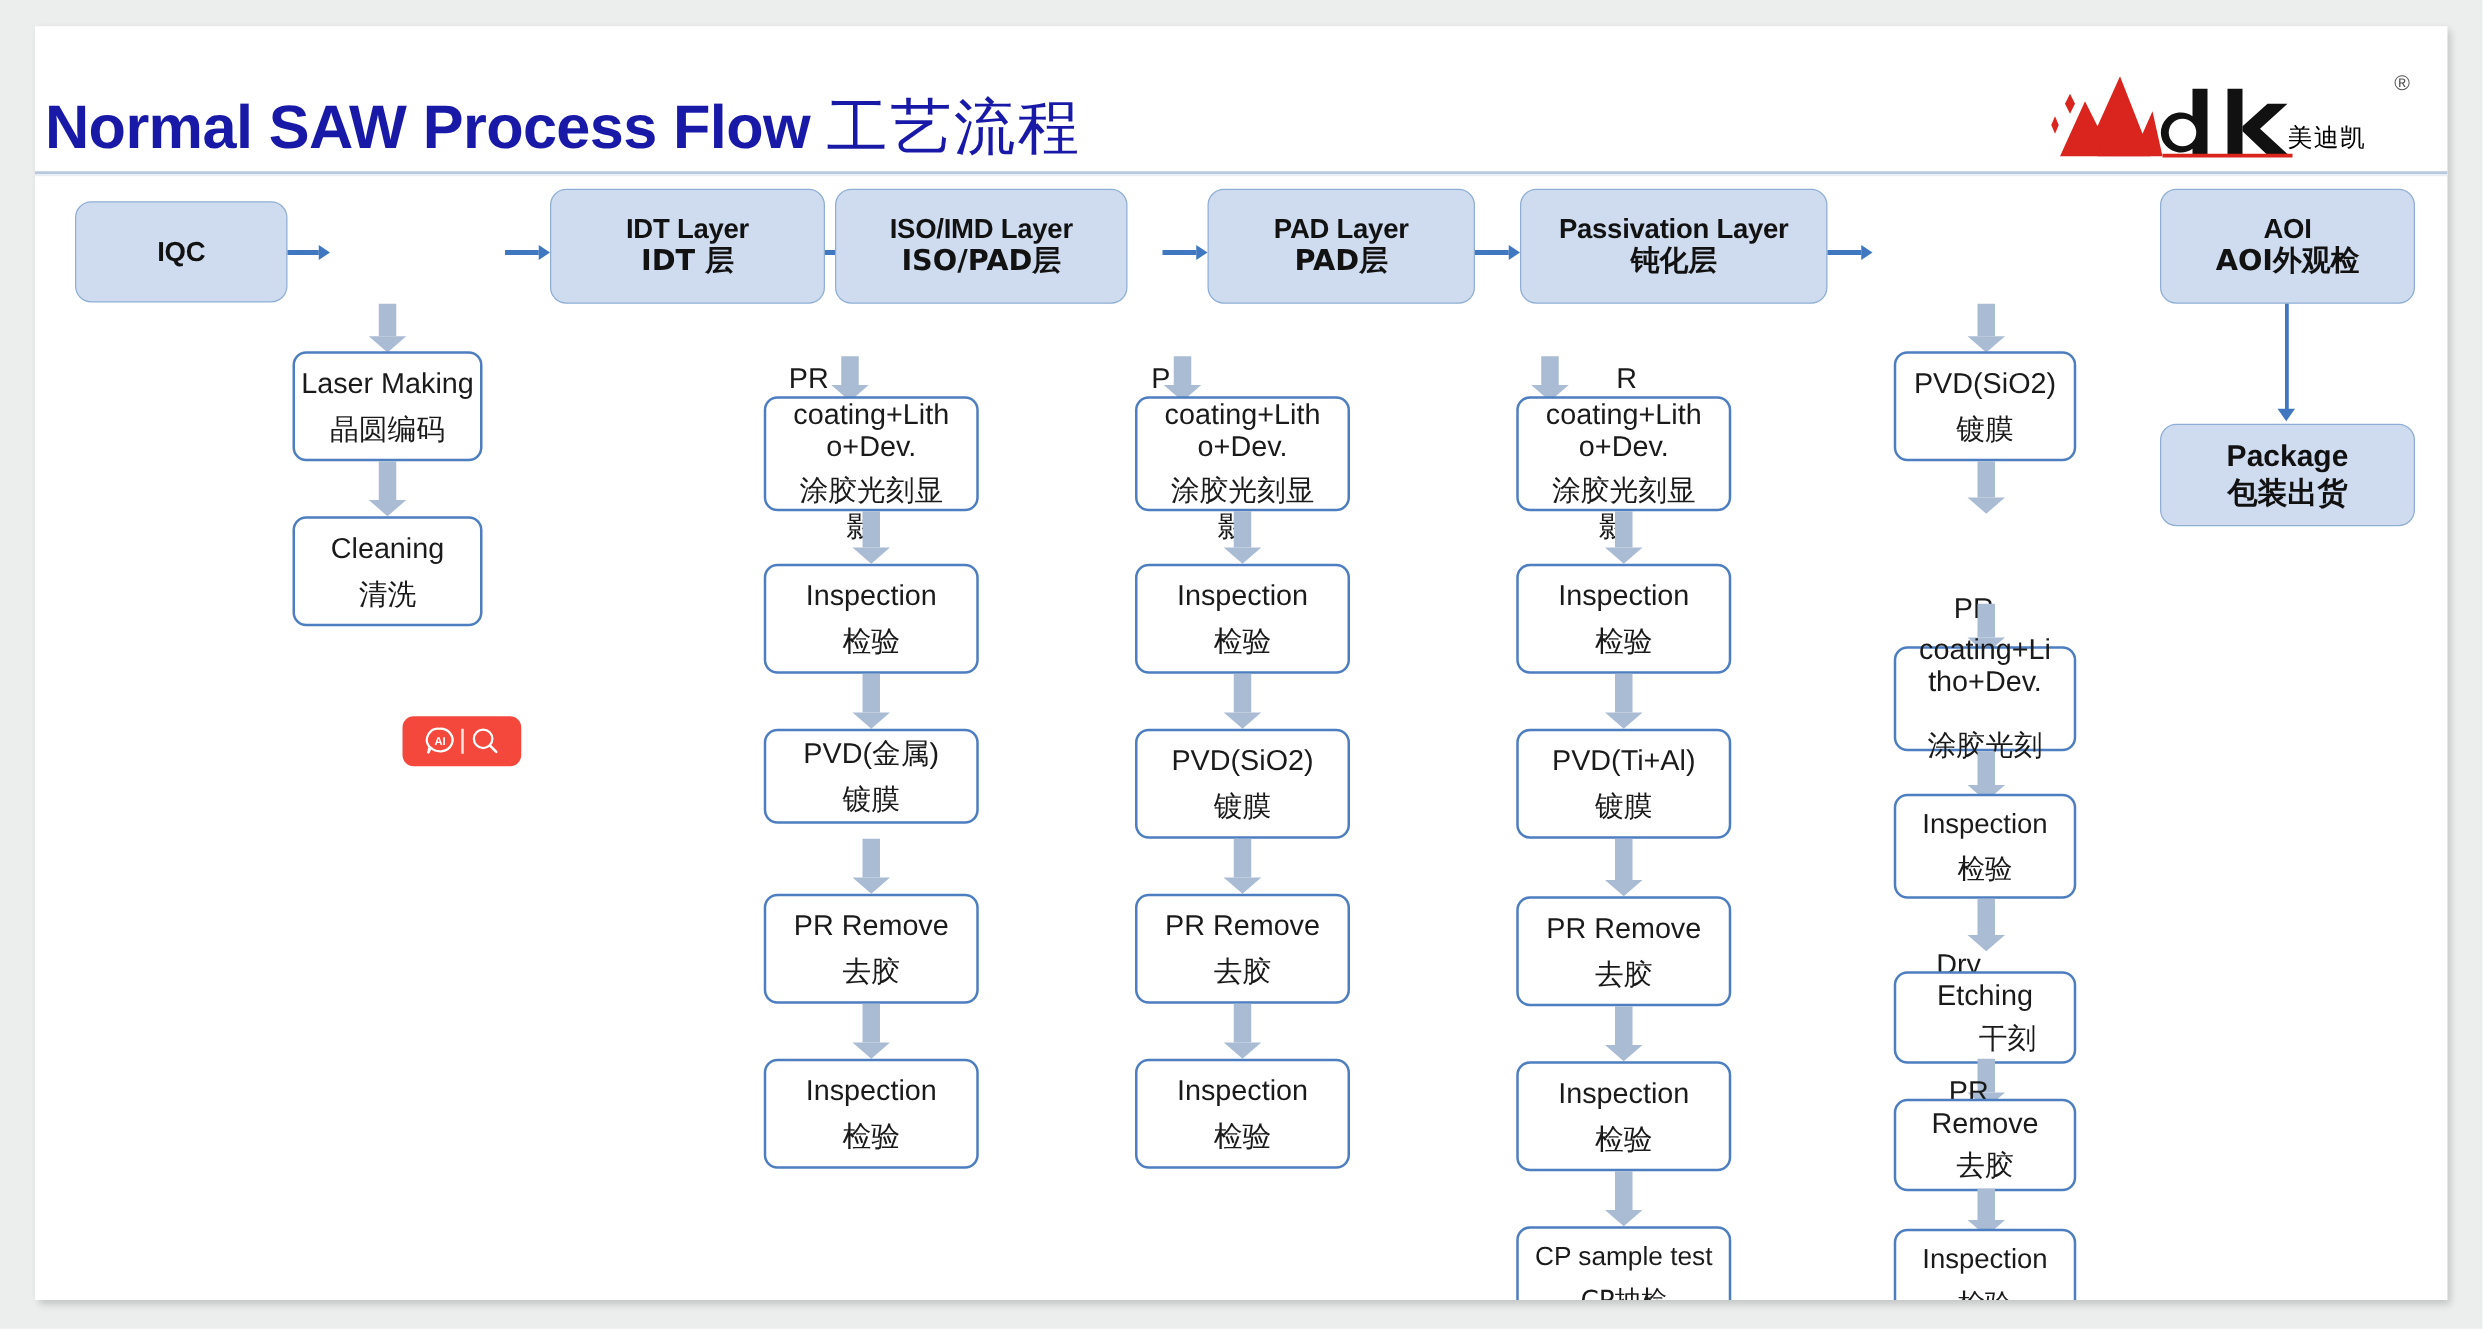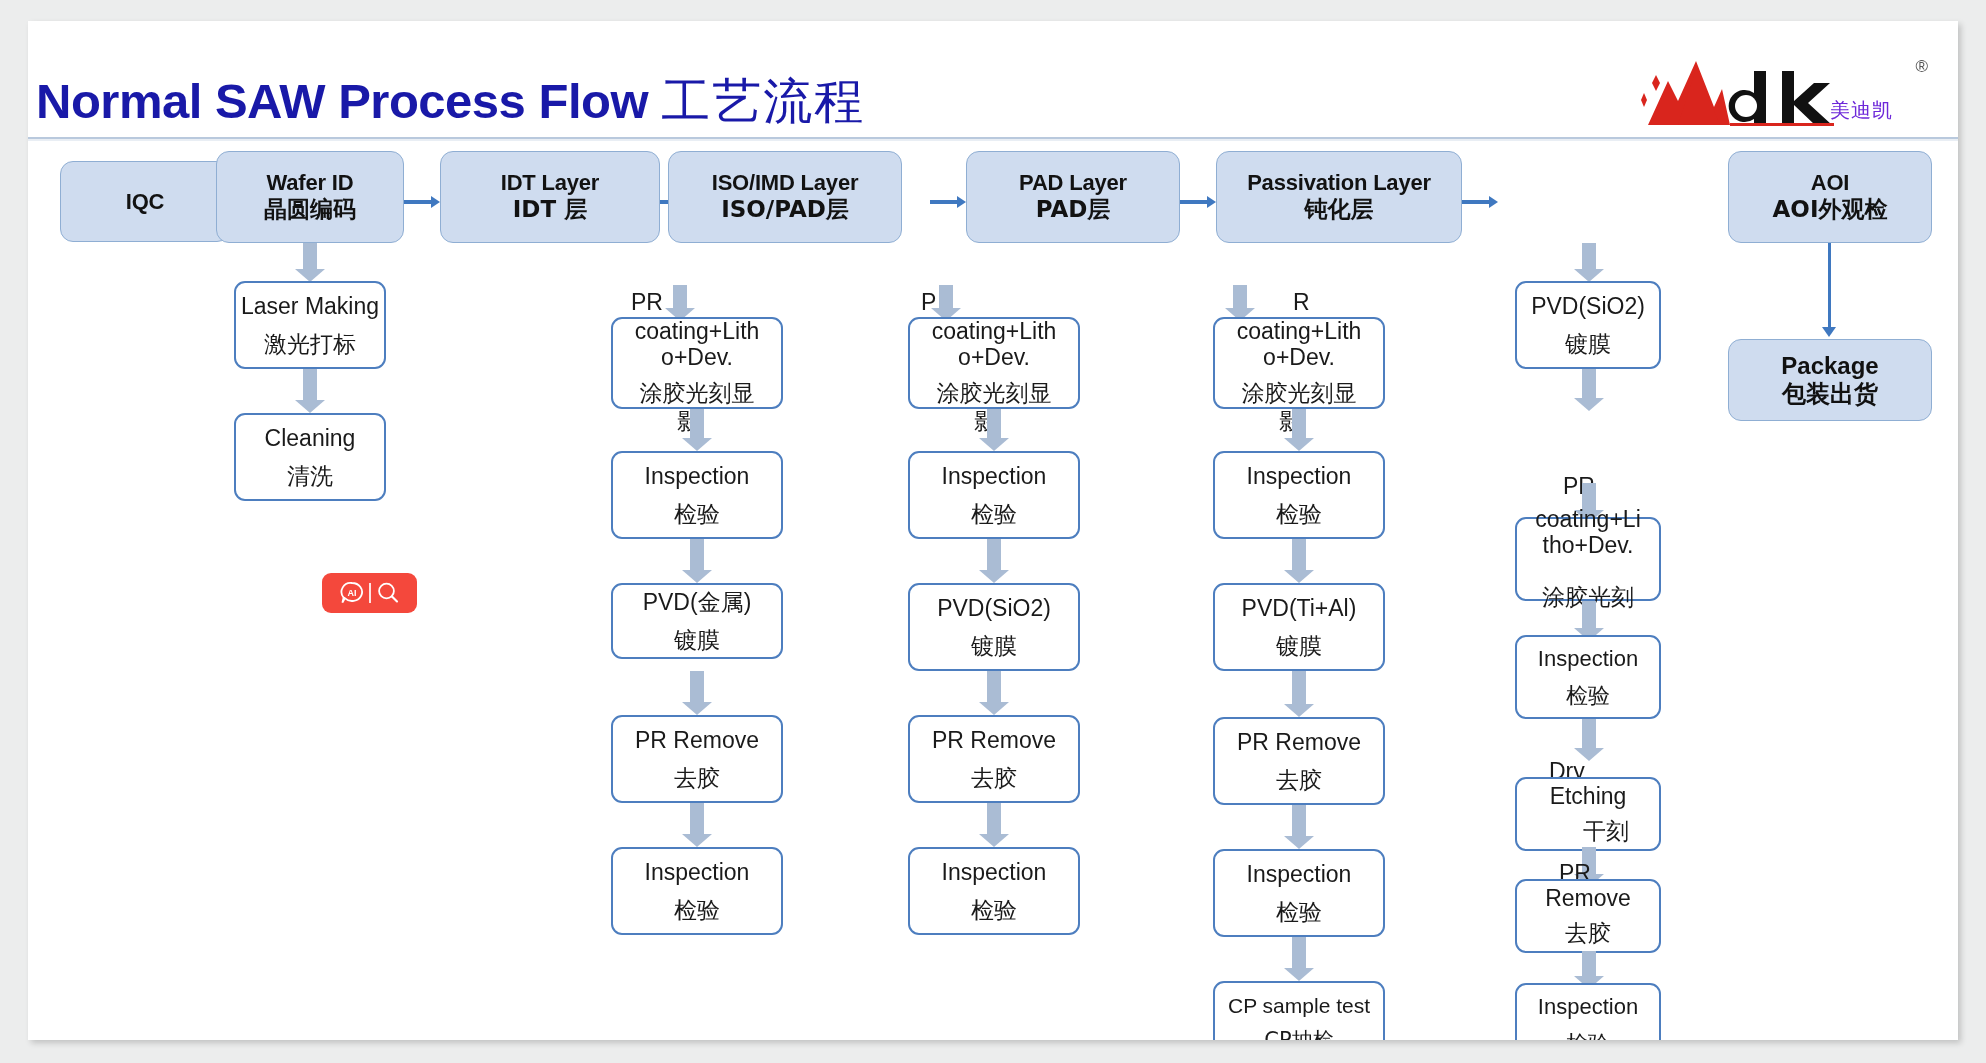--- a/index.html
+++ b/index.html
@@ -28,21 +28,21 @@
   #title-rule{
     position:absolute;left:0;top:116px;width:1930px;height:4px;
     background:linear-gradient(to bottom,#b9c9dd 0,#b9c9dd 2px,#e9eef4 2px,#e9eef4 4px);
   }
 
   
   #logo{position:absolute;right:24px;top:28px;width:300px;height:84px;}
   #logo svg{position:absolute;left:0;top:6px;}
   #logo-cn{
     position:absolute;left:196px;top:48px;
-    font-family:"DejaVu Sans",sans-serif;font-size:20px;color:#6d28d9;letter-spacing:1px;
+    font-family:"DejaVu Sans",sans-serif;font-size:20px;color:#000000;letter-spacing:1px;
   }
   #logo-r{
     position:absolute;right:6px;top:8px;
     font-size:17px;color:#555;
   }
 
   
   .hbox{
     position:absolute;
     background:#cfdcef;
@@ -147,24 +147,20 @@
   </div>
 
   <div class="hbox single" style="left:32px;top:140px;width:170px;height:81px;">
     <div class="en">IQC</div>
   </div>
   <div class="harrow" style="left:202px;top:175px;width:34px;">
     <div class="shaft" style="width:25px;"></div>
       <div class="head" style="left:25px;"></div>
   </div>
 
-  <div class="hbox" style="left:188px;top:130px;width:188px;height:92px;">
-    <div class="en">Wafer ID</div>
-    <div class="cn">晶圆编码</div>
-  </div>
   <div class="harrow" style="left:376px;top:175px;width:36px;">
     <div class="shaft" style="width:27px;"></div>
       <div class="head" style="left:27px;"></div>
   </div>
 
   <div class="hbox" style="left:412px;top:130px;width:220px;height:92px;">
     <div class="en">IDT Layer</div>
     <div class="cn">IDT 层</div>
   </div>
   <div class="harrow" style="left:632px;top:175px;width:36px;">
@@ -203,21 +199,21 @@
     <div class="en">AOI</div>
     <div class="cn">AOI外观检</div>
   </div>
 
   <div class="varrow" style="left:267px;top:222px;height:38px;">
     <div class="vshaft" style="height:26px;"></div>
       <div class="vhead" style="top:26px;"></div>
   </div>
   <div class="pbox" style="left:206px;top:260px;width:152px;height:88px;">
     <div class="en">Laser Making</div>
-    <div class="cn">激光打标</div>
+    <div class="cn">晶圆编码</div>
   </div>
   <div class="varrow" style="left:267px;top:348px;height:44px;">
     <div class="vshaft" style="height:31px;"></div>
       <div class="vhead" style="top:31px;"></div>
   </div>
   <div class="pbox" style="left:206px;top:392px;width:152px;height:88px;align-items:center;">
     <div class="en">Cleaning</div>
     <div class="cn">清洗</div>
   </div>
 

